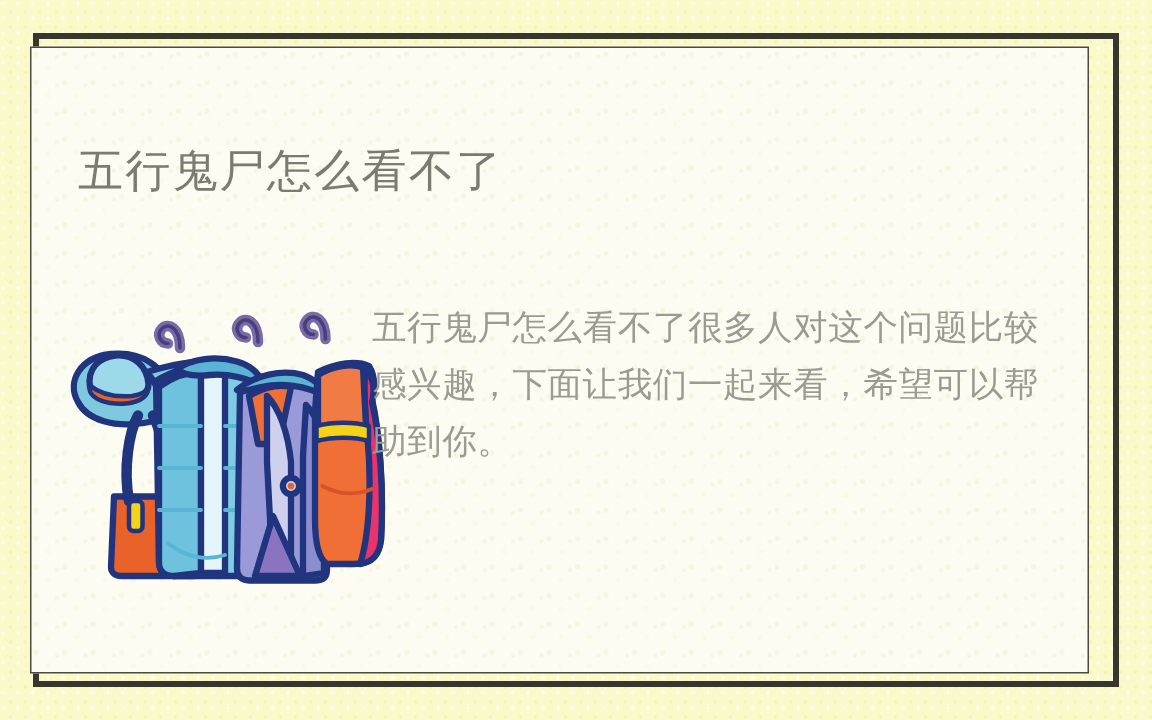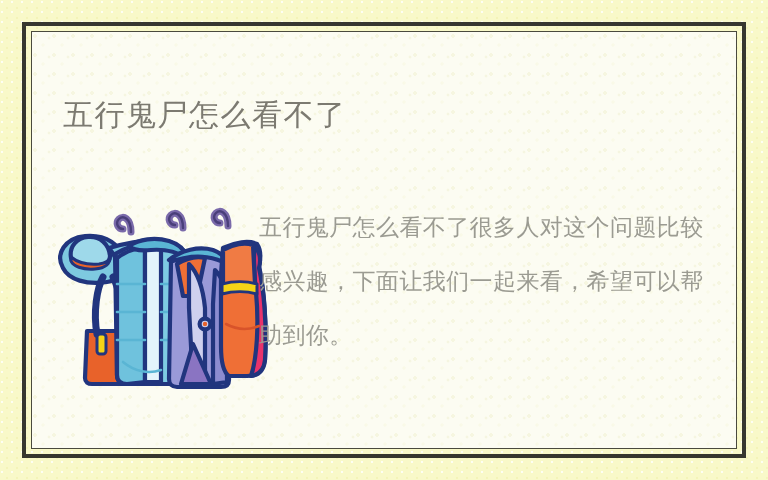--- a/index.html
+++ b/index.html
@@ -33,21 +33,21 @@
     width: 724px;
     height: 436px;
     box-sizing: border-box;
     border: 4px solid #37372e;
     background: transparent;
   }
 
   
   #card {
     position: absolute;
-    left: 31px;
+    left: 20px;
     top: 31px;
     width: 706px;
     height: 418px;
     box-sizing: border-box;
     border: 1px solid #4a4a3e;
     background-color: #fcfcf2;
     background-image:
       radial-gradient(circle at 3px 4px, rgba(245,245,222,.9) 1.6px, transparent 2px),
       radial-gradient(circle at 11px 13px, rgba(248,248,230,.85) 1.4px, transparent 1.9px),
       radial-gradient(circle at 17px 6px, rgba(243,243,218,.7) 1.2px, transparent 1.7px);
@@ -69,21 +69,21 @@
     font-family: "DejaVu Sans", "Liberation Sans", sans-serif;
   }
 
   
   #body-text {
     position: absolute;
     left: 227px;
     top: 168px;
     width: 452px;
     font-size: 23px;
-    line-height: 54px;
+    line-height: 38px;
     letter-spacing: 0.4px;
     color: #9b9b92;
     font-weight: 400;
     font-family: "DejaVu Serif", "Liberation Serif", serif;
   }
 
   
   #illustration {
     position: absolute;
     left: 5px;

